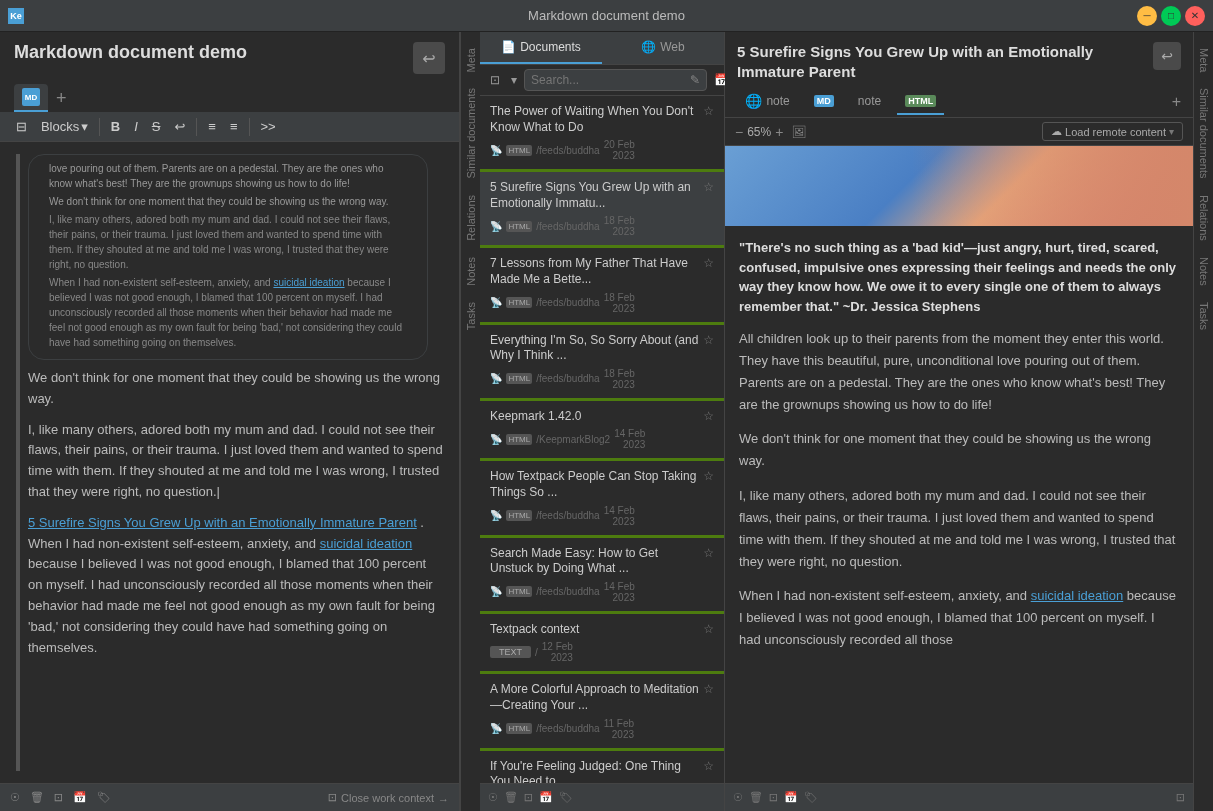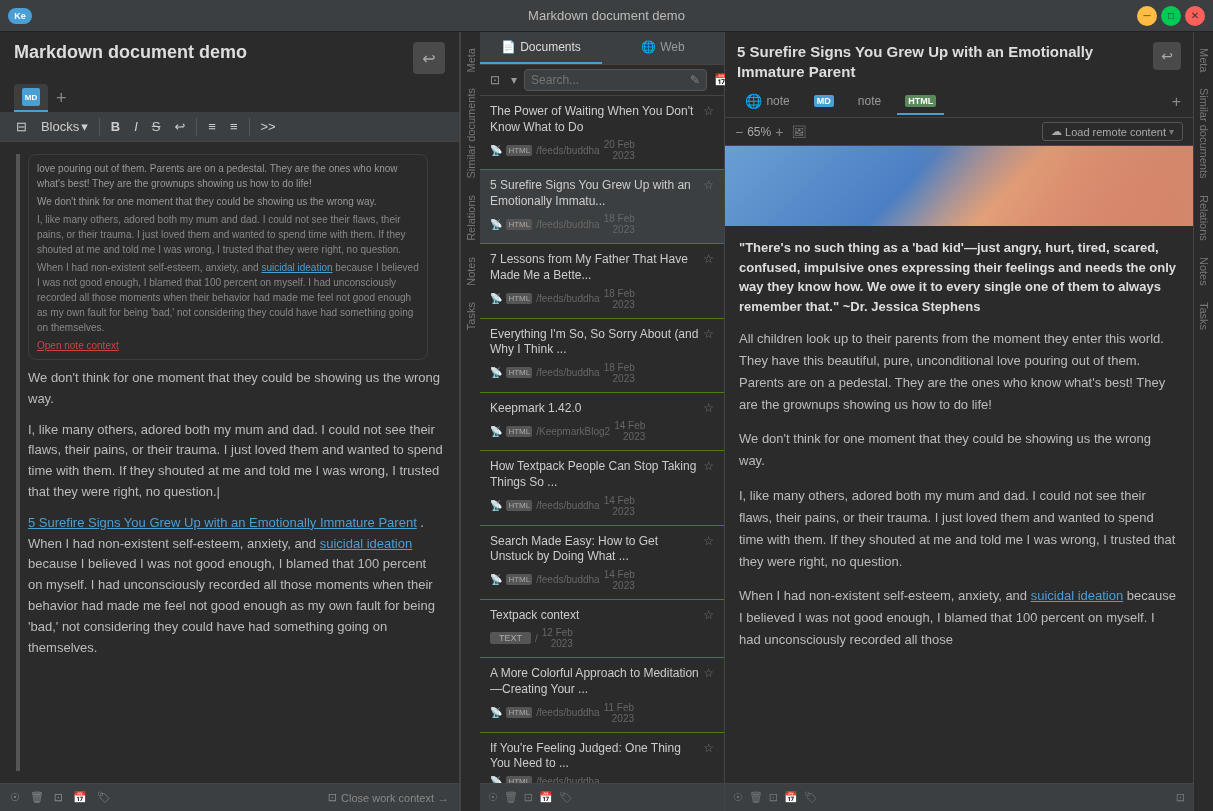--- a/index.html
+++ b/index.html
@@ -23,21 +23,21 @@
       border: none;
       cursor: pointer;
       display: flex; align-items: center; justify-content: center;
       font-size: 10px;
       color: #333;
     }
     .titlebar-btn.minimize { background: #ffbd44; }
     .titlebar-btn.maximize { background: #00ca56; }
     .titlebar-btn.close { background: #ff605c; }
     .titlebar-left { position: absolute; left: 8px; display: flex; gap: 4px; align-items: center; }
-    .titlebar-icon { width: 24px; height: 16px; background: #4a9fd5; border-radius: 8px; display: flex; align-items: center; justify-content: center; font-size: 9px; color: white; font-weight: bold; }
+    .titlebar-icon { width: 16px; height: 16px; background: #4a9fd5; border-radius: 0; display: flex; align-items: center; justify-content: center; font-size: 9px; color: white; font-weight: bold; }
 
     
     .main-layout {
       display: flex;
       height: calc(811px - 32px);
     }
 
     
     .left-panel {
       width: 460px;
@@ -123,27 +123,27 @@
     }
     .editor-content p { margin-bottom: 10px; }
     .editor-link { color: #4a9fd5; text-decoration: underline; cursor: pointer; }
     .line-indicator { width: 4px; background: #555; min-height: 100%; margin-right: 8px; }
 
     
     .mini-preview {
       width: 400px;
       background: #2b2b2b;
       border: 1px solid #3c3f41;
-      border-radius: 8px;
+      border-radius: 16px;
       overflow: hidden;
       font-size: 11px;
       color: #999;
       line-height: 1.5;
       margin-bottom: 8px;
-      padding: 6px 8px;
+      padding: 6px 20px;
     }
 
     
     .status-bar {
       height: 28px;
       background: #3c3f41;
       border-top: 1px solid #444;
       display: flex;
       align-items: center;
       padding: 0 10px;
@@ -231,21 +231,21 @@
       color: #a3a3a3;
       font-size: 12px;
       outline: none;
     }
     .search-edit-btn { background: none; border: none; color: #888; cursor: pointer; font-size: 12px; }
 
     
     .doc-list { flex: 1; overflow-y: auto; }
     .doc-item {
       padding: 8px 10px;
-      border-bottom: 1px solid #4d7c0f;
+      border-bottom: 3px solid #4d7c0f;
       cursor: pointer;
     }
     .doc-item.active { background: #3c3f41; }
     .doc-item-header { display: flex; align-items: flex-start; justify-content: space-between; gap: 4px; margin-bottom: 4px; }
     .doc-item-title { font-size: 12px; color: #ccc; line-height: 1.3; flex: 1; }
     .doc-item-star { color: #777; font-size: 12px; cursor: pointer; }
     .doc-item-meta { display: flex; align-items: center; gap: 4px; font-size: 10px; color: #666; }
     .doc-icon-rss { font-size: 10px; color: #888; }
     .doc-icon-html { font-size: 8px; background: #555; padding: 1px 2px; border-radius: 2px; color: #aaa; }
     .doc-item-date { font-size: 10px; color: #666; text-align: right; white-space: nowrap; }
@@ -455,21 +455,20 @@
 
     <div class="editor-area">
       <div class="line-indicator"></div>
       <div class="editor-content">
 
         <div class="mini-preview">
           <div style="font-size:10px; color:#999; margin-bottom:3px;">love pouring out of them. Parents are on a pedestal. They are the ones who know what's best! They are the grownups showing us how to do life!</div>
           <div style="font-size:10px; color:#999; margin-bottom:3px;">We don't think for one moment that they could be showing us the wrong way.</div>
           <div style="font-size:10px; color:#888; margin-bottom:3px;">I, like many others, adored both my mum and dad. I could not see their flaws, their pains, or their trauma. I just loved them and wanted to spend time with them. If they shouted at me and told me I was wrong, I trusted that they were right, no question.</div>
           <div style="font-size:10px; color:#888; margin-bottom:3px;">When I had non-existent self-esteem, anxiety, and <span style="color:#4a9fd5; text-decoration:underline;">suicidal ideation</span> because I believed I was not good enough, I blamed that 100 percent on myself. I had unconsciously recorded all those moments when their behavior had made me feel not good enough as my own fault for being 'bad,' not considering they could have had something going on themselves.</div>
-          <div style="font-size:10px; color:#cc4444; text-decoration:underline; cursor:pointer;">Open note context</div>
         </div>
 
         <p>We don't think for one moment that they could be showing us the wrong way.</p>
         <p>I, like many others, adored both my mum and dad. I could not see their flaws, their pains, or their trauma. I just loved them and wanted to spend time with them. If they shouted at me and told me I was wrong, I trusted that they were right, no question.|</p>
         <p>
           <span class="editor-link">5 Surefire Signs You Grew Up with an Emotionally Immature Parent</span>
           . When I had non-existent self-esteem, anxiety, and <span class="editor-link">suicidal ideation</span> because I believed I was not good enough, I blamed that 100 percent on myself. I had unconsciously recorded all those moments when their behavior had made me feel not good enough as my own fault for being 'bad,' not considering they could have had something going on themselves.
         </p>
       </div>
     </div>

